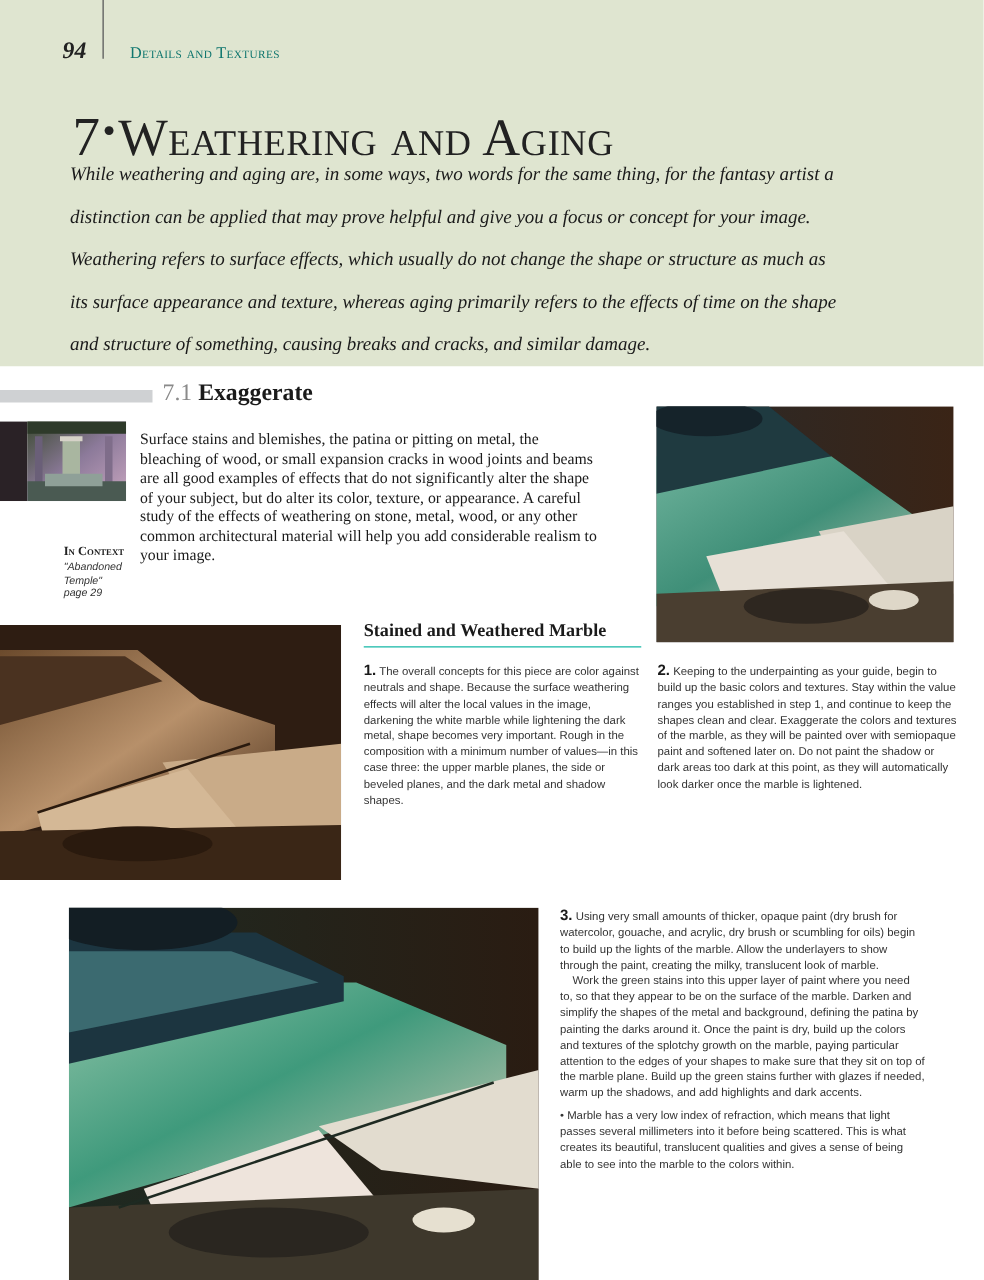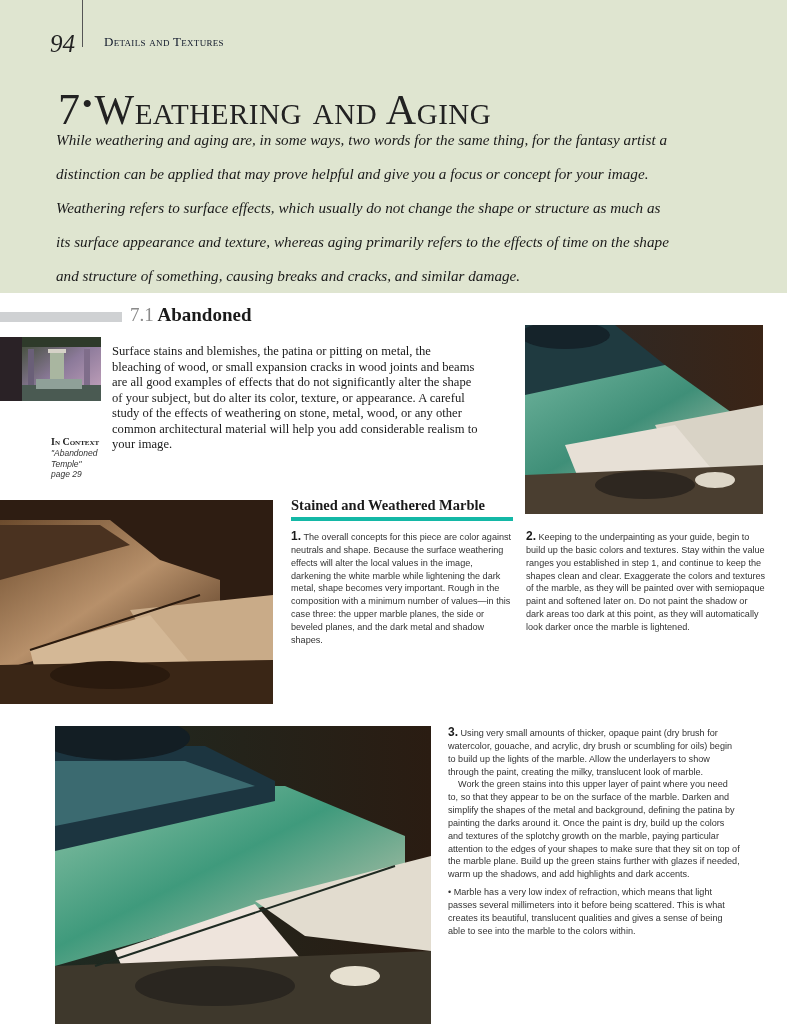--- a/index.html
+++ b/index.html
@@ -1,22 +1,22 @@
 <!DOCTYPE html>
 <html><head>
 <meta charset="utf-8">
 <style>
   * { box-sizing: border-box; margin: 0; padding: 0; }
   html, body { width: 787px; height: 1024px; overflow: hidden; background: #ffffff; }
   body { position: relative; font-family: "Liberation Serif", serif; color: #1a1a1a; }
 
   .header-band { position: absolute; left: 0; top: 0; width: 787px; height: 293px; background: #dfe5d0; }
   .header-rule { position: absolute; left: 82px; top: 0; width: 1px; height: 47px; background: #555; }
-  .page-num { position: absolute; left: 50px; top: 30px; font-family: "Liberation Serif", serif; font-style: italic; font-size: 25px; color: #222; }
-  .running-head { position: absolute; left: 104px; top: 34px; font-family: "Liberation Serif", serif; font-size: 13px; font-variant: small-caps; letter-spacing: 0.3px; color: #0f172a; }
+  .page-num { position: absolute; left: 50px; top: 30px; font-family: "Liberation Serif", serif; font-style: italic; font-size: 19px; color: #222; font-weight: bold; }
+  .running-head { position: absolute; left: 104px; top: 34px; font-family: "Liberation Serif", serif; font-size: 13px; font-variant: small-caps; letter-spacing: 0.3px; color: #0f766e; }
   .chapter-title { position: absolute; left: 58px; top: 84px; font-family: "Liberation Serif", serif; font-size: 42px; font-weight: normal; color: #222; white-space: nowrap; }
   .chapter-title .num { font-size: 44px; }
   .chapter-title .dot { font-size: 30px; vertical-align: 10px; margin: 0 2px; }
   .chapter-title .txt { font-variant: small-caps; letter-spacing: 0.5px; }
   .intro { position: absolute; left: 56px; top: 123px; width: 620px; font-family: "Liberation Serif", serif; font-style: italic; font-size: 15.2px; line-height: 34px; color: #1a1a1a; }
 
   .gray-bar { position: absolute; left: 0; top: 312px; width: 122px; height: 10px; background: #cfd1d3; }
   .section-title { position: absolute; left: 130px; top: 304px; font-family: "Liberation Serif", serif; font-size: 19px; font-weight: bold; color: #1a1a1a; white-space: nowrap; }
   .section-title .sec-num { color: #8a8a8a; font-weight: normal; font-size: 19px; }
 
@@ -24,21 +24,21 @@
   .context-label { position: absolute; left: 51px; top: 436px; font-family: "Liberation Serif", serif; font-variant: small-caps; font-weight: bold; font-size: 10px; color: #222; }
   .context-sub { position: absolute; left: 51px; top: 448px; font-family: "Liberation Sans", sans-serif; font-style: italic; font-size: 8.5px; line-height: 10.5px; color: #333; width: 60px; }
 
   .body-para { position: absolute; left: 112px; top: 344px; width: 368px; font-family: "Liberation Serif", serif; font-size: 12.6px; line-height: 15.5px; color: #1a1a1a; }
 
   .photo { position: absolute; overflow: hidden; }
   .photo-top-right { left: 525px; top: 325px; width: 238px; height: 189px; }
   .photo-sepia { left: 0; top: 500px; width: 273px; height: 204px; }
   .photo-large { left: 55px; top: 726px; width: 376px; height: 298px; }
 
-  .sub-heading { position: absolute; left: 291px; top: 497px; width: 222px; font-family: "Liberation Serif", serif; font-size: 14.5px; font-weight: bold; color: #1a1a1a; border-bottom: 4px solid #14b8a6; padding-bottom: 3px; white-space: nowrap; }
+  .sub-heading { position: absolute; left: 291px; top: 497px; width: 222px; font-family: "Liberation Serif", serif; font-size: 14.5px; font-weight: bold; color: #1a1a1a; border-bottom: 1px solid #14b8a6; padding-bottom: 3px; white-space: nowrap; }
 
   .step { position: absolute; font-family: "Liberation Sans", sans-serif; font-size: 9.1px; line-height: 12.85px; color: #333; }
   .step .snum { font-weight: bold; font-size: 12px; color: #1a1a1a; }
   .step p + p { margin-top: 5px; }
   .step .indent { text-indent: 10px; }
   .step-1 { left: 291px; top: 530px; width: 224px; }
   .step-2 { left: 526px; top: 530px; width: 240px; }
   .step-3 { left: 448px; top: 726px; width: 292px; }
 </style>
 </head>
@@ -51,21 +51,21 @@
 
 <h1 class="chapter-title">
   <span class="num">7</span><span class="dot">•</span><span class="txt">Weathering and Aging</span>
 </h1>
 
 <p class="intro">While weathering and aging are, in some ways, two words for the same thing, for the fantasy artist a distinction can be applied that may prove helpful and give you a focus or concept for your image. Weathering refers to surface effects, which usually do not change the shape or structure as much as its surface appearance and texture, whereas aging primarily refers to the effects of time on the shape and structure of something, causing breaks and cracks, and similar damage.</p>
 
 <div class="gray-bar"></div>
 <h2 class="section-title">
   <span class="sec-num">7.1</span>
-  <span>Abandoned</span>
+  <span>Exaggerate</span>
 </h2>
 
 <div class="context-thumb">
   <svg width="101" height="64" viewBox="0 0 101 64">
     <defs>
       <linearGradient id="tg" x1="0" y1="0" x2="1" y2="1">
         <stop offset="0" stop-color="#3c4a32"></stop>
         <stop offset="0.5" stop-color="#8c7a9a"></stop>
         <stop offset="1" stop-color="#c9a6c0"></stop>
       </linearGradient>

